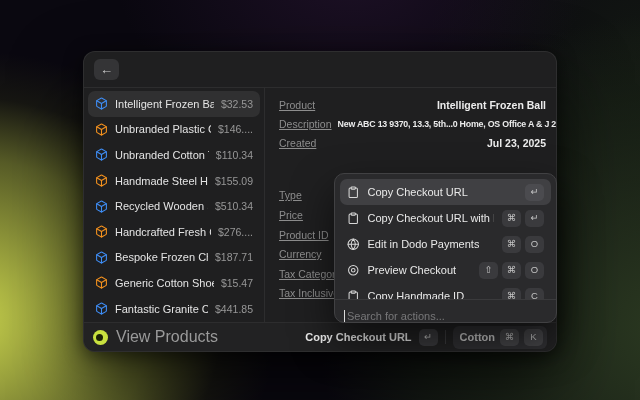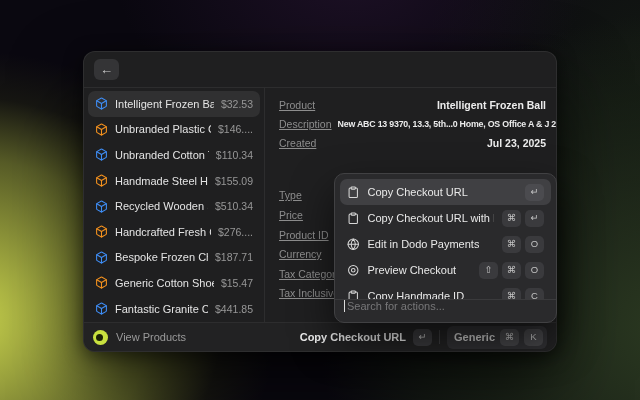--- a/index.html
+++ b/index.html
@@ -36,21 +36,21 @@
   .d-row{display:flex;align-items:center;justify-content:space-between;height:19.4px;font-size:10.5px;gap:6px;}
   .d-row.tall{height:21.5px;margin-top:31px;}
   .d-label{color:#8d8d8d;flex:0 0 auto;text-decoration:underline;}
   .d-value{color:#ececec;font-weight:700;text-align:right;white-space:nowrap;}
   .d-value.dim-small{font-size:8.8px;letter-spacing:-.2px;font-weight:700;}
   .d-value.badge{background:#16365c;color:#56a8ff;font-weight:700;font-size:12px;padding:2.5px 8px;border-radius:6px;}
   .footer{height:28px;flex:0 0 28px;border-top:1px solid #2d2d2e;display:flex;align-items:center;
     padding:0 9px;gap:8px;background:rgba(255,255,255,.015);border-radius:0 0 12px 12px;}
   .logo{width:15px;height:15px;border-radius:50%;background:#c9e13f;position:relative;flex:0 0 auto;}
   .logo::after{content:"";position:absolute;left:3px;top:4px;width:7px;height:7px;border-radius:50%;background:#1c2206;}
-  .app-name{color:#9a9a9a;font-size:11px;}
+  .app-name{color:#9a9a9a;font-size:16px;}
   .footer-right{margin-left:auto;display:flex;align-items:center;gap:7px;}
   .primary-label{color:#ededed;font-size:11px;font-weight:700;}
   .key{min-width:11px;height:17px;padding:0 4px;background:#3b3b3e;border-radius:5px;color:#c3c3c3;
     font-size:9.5px;display:flex;align-items:center;justify-content:center;line-height:1;}
   .footer-divider{width:1px;height:14px;background:#3d3d3f;}
   .actions-group{display:flex;align-items:center;gap:5px;background:#313134;border-radius:6px;padding:3px 4px 3px 7px;}
   .actions-group .key{background:#47474a;}
   .actions-label{color:#cccccc;font-size:11px;font-weight:600;}
   
   .overlay{position:absolute;left:250px;top:121px;width:223px;height:150px;
@@ -58,21 +58,21 @@
     box-shadow:0 18px 40px rgba(0,0,0,.6);display:flex;flex-direction:column;box-sizing:border-box;z-index:5;}
   .menu-list{flex:1;padding:5px 5px 0 5px;overflow:hidden;}
   .menu-item{height:26px;display:flex;align-items:center;gap:8px;padding:0 7px;border-radius:7px;font-size:11px;color:#e9e9e9;}
   .menu-item.selected{background:#404043;}
   .m-icon{display:flex;color:#d8d8d8;flex:0 0 auto;}
   .m-icon svg{width:12.5px;height:12.5px;}
   .m-label{white-space:nowrap;overflow:hidden;}
   .m-keys{margin-left:auto;display:flex;gap:4px;flex:0 0 auto;}
   .menu-item .key{background:#3a3a3d;}
   .menu-item.selected .key{background:#4b4b4f;}
-  .menu-search{flex:0 0 22px;border-top:1px solid #3a3a3c;display:flex;align-items:flex-start;padding:0 9px;gap:2px;}
+  .menu-search{flex:0 0 22px;border-top:1px solid #3a3a3c;display:flex;align-items:flex-end;padding:0 9px;gap:2px;}
   .caret{width:1px;height:12px;background:#dcdcdc;}
   .search-placeholder{color:#777779;font-size:11px;}
 </style>
 </head>
 <body>
 
 <div class="window">
   <div class="titlebar">
     <div class="back-btn">←</div>
   </div>
@@ -220,21 +220,21 @@
   </div>
 
   <div class="footer">
     <span class="logo"></span>
     <span class="app-name">View Products</span>
     <div class="footer-right">
       <span class="primary-label">Copy Checkout URL</span>
       <span class="key">↵</span>
       <span class="footer-divider"></span>
       <div class="actions-group">
-        <span class="actions-label">Generic</span>
+        <span class="actions-label">Cotton</span>
         <span class="key">⌘</span>
         <span class="key">K</span>
       </div>
     </div>
   </div>
 
   <div class="overlay">
     <div class="menu-list" id="menu-list">
         <div class="menu-item selected">
           <span class="m-icon">

